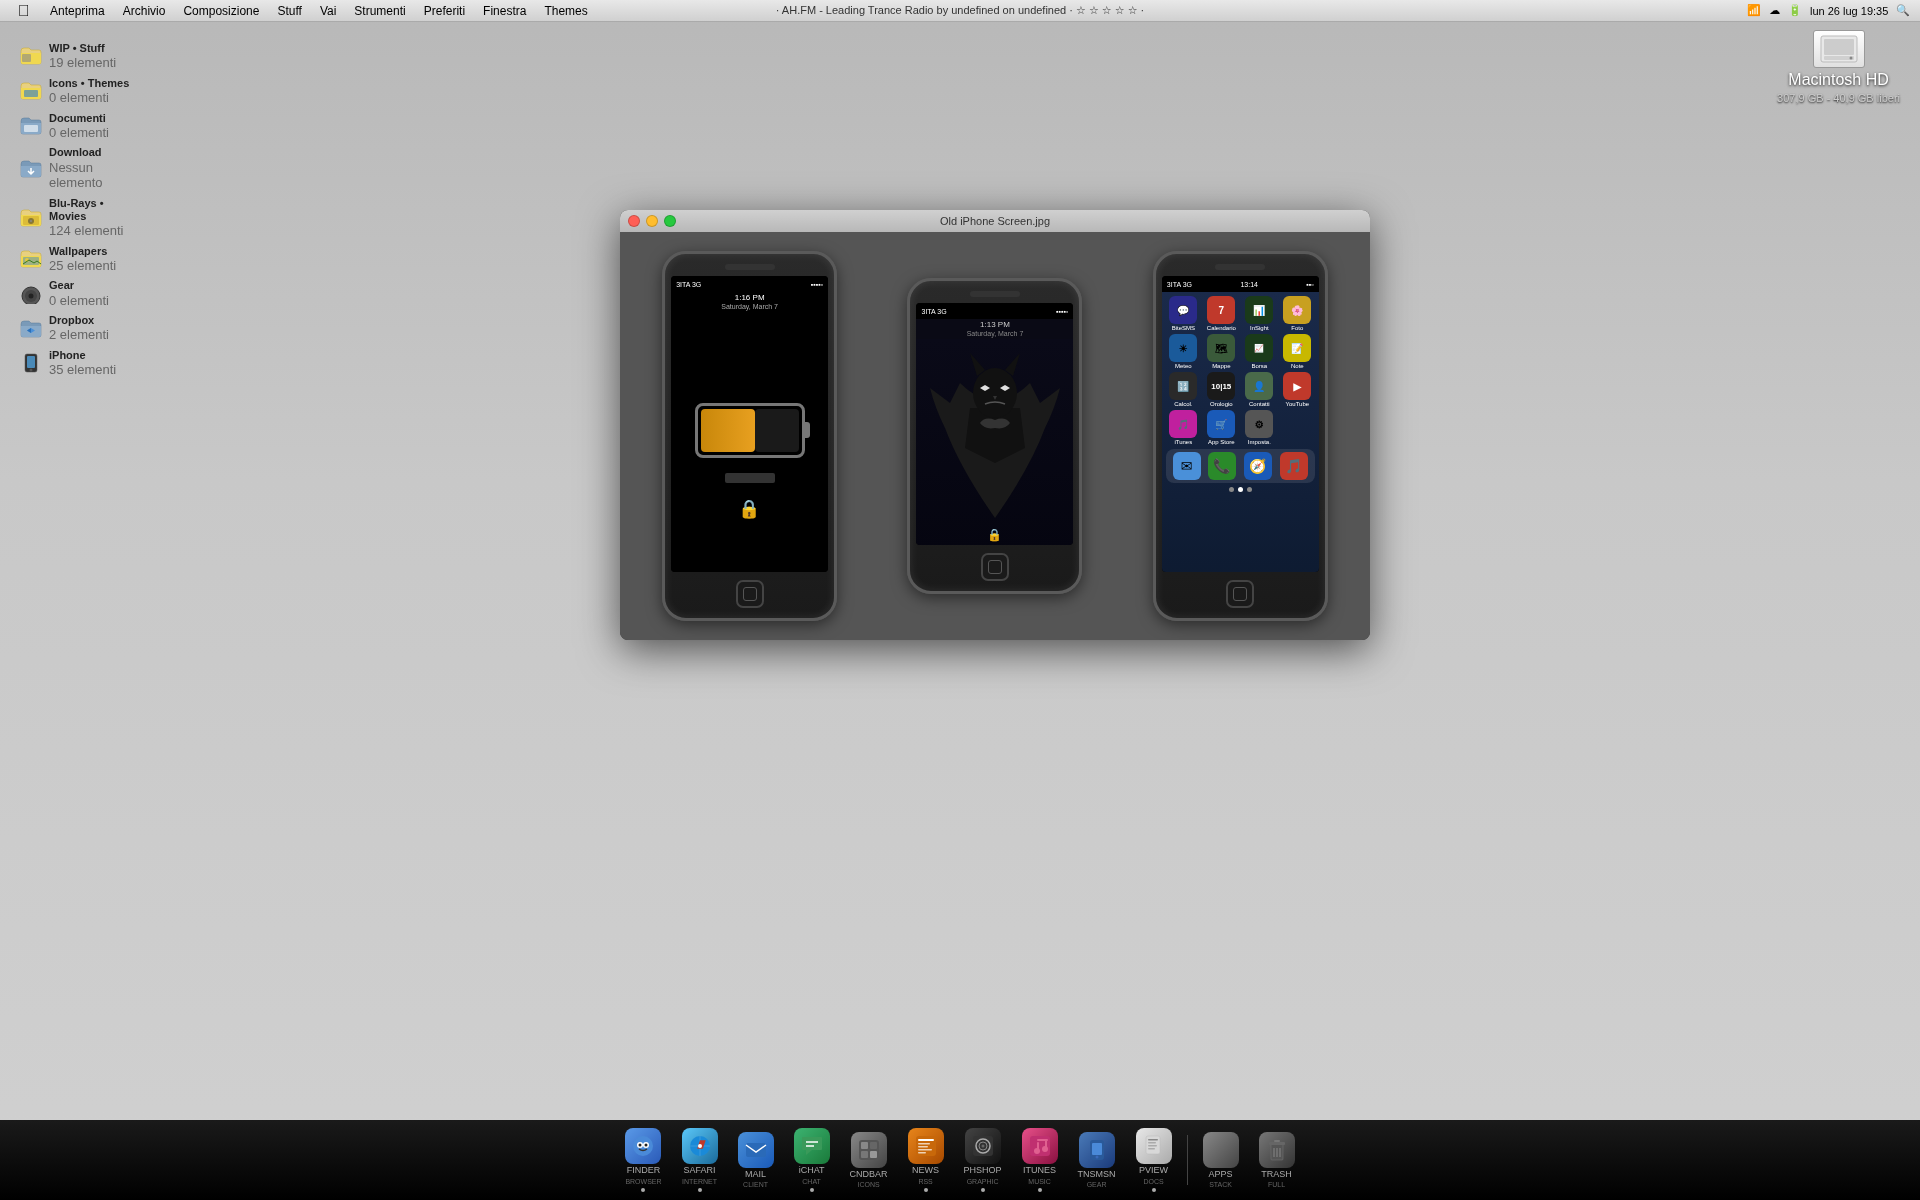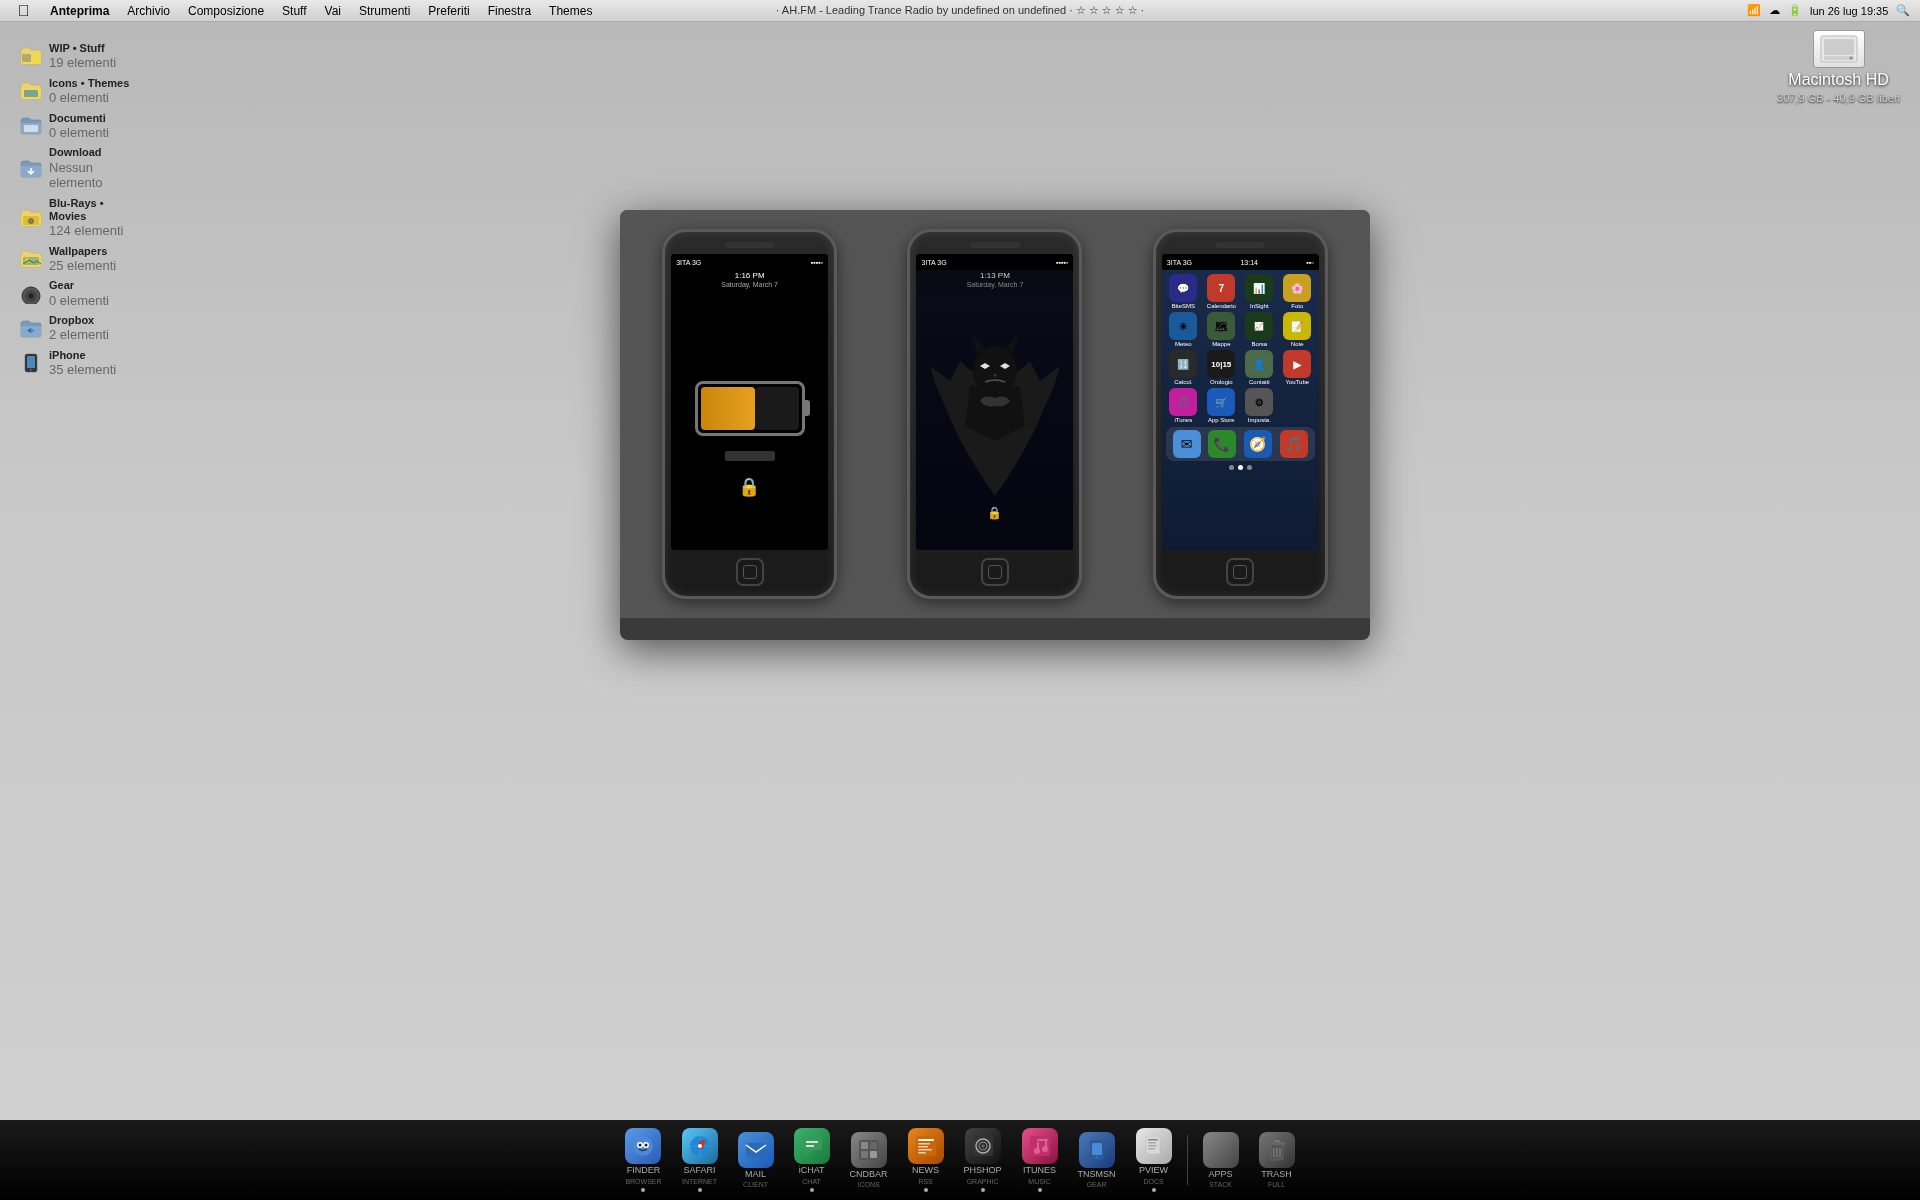--- a/index.html
+++ b/index.html
@@ -42,21 +42,21 @@
       color: #000;
       padding: 2px 8px;
       cursor: default;
     }
     .menubar-item.apple {
       font-size: 16px;
       font-weight: bold;
       padding: 0 10px;
     }
     .menubar-item.bold-app {
-      font-weight: 700;
+      font-weight: 400;
     }
     .menubar-center {
       position: absolute;
       left: 50%;
       transform: translateX(-50%);
       font-size: 11px;
       color: #333;
       white-space: nowrap;
     }
     .menubar-right {
@@ -170,21 +170,21 @@
       border-radius: 24px;
       border: 3px solid #5a5a5a;
       box-shadow: inset 0 0 10px rgba(255,255,255,0.1), 0 4px 15px rgba(0,0,0,0.5);
       display: flex;
       flex-direction: column;
       align-items: center;
       padding: 10px 6px;
       position: relative;
     }
     .iphone-1 { width: 175px; height: 370px; }
-    .iphone-2 { width: 175px; height: 370px; }
+    .iphone-2 { width: 175px; height: 316px; }
     .iphone-3 { width: 175px; height: 370px; }
 
     .iphone-speaker {
       width: 50px;
       height: 6px;
       background: #333;
       border-radius: 3px;
       margin-bottom: 6px;
     }
     .iphone-screen {
@@ -529,20 +529,26 @@
       <rect x="5" y="5" width="30" height="16" rx="1" fill="#ccc"></rect>
       <rect x="5" y="22" width="30" height="4" rx="1" fill="#d0d0d0"></rect>
       <circle cx="32" cy="24" r="1.5" fill="#888"></circle>
     </svg>
   </div>
   <div class="hd-label">Macintosh HD</div>
   <div class="hd-sublabel">307,9 GB - 40,9 GB liberi</div>
 </div>
 
 <div class="preview-window">
+  <div class="preview-titlebar">
+    <div class="traffic-light tl-close"></div>
+    <div class="traffic-light tl-minimize"></div>
+    <div class="traffic-light tl-maximize"></div>
+    <span class="preview-title">Old iPhone Screen.jpg</span>
+  </div>
   <div class="preview-content">
     <div class="iphone-container">
 
       <div class="iphone iphone-1">
         <div class="iphone-speaker"></div>
         <div class="iphone-screen">
 
           <div class="iphone-status-bar">
             <span>3ITA  3G</span>
             <span>▪▪▪▪▫</span>

